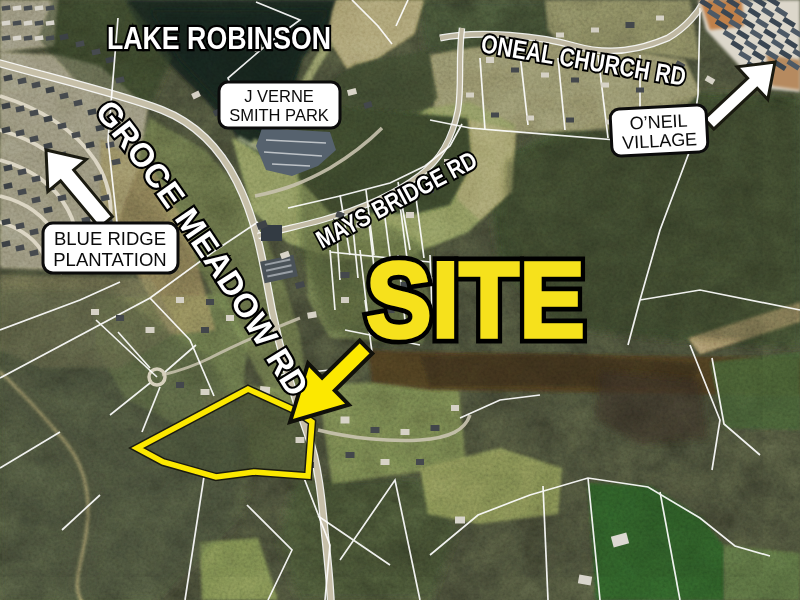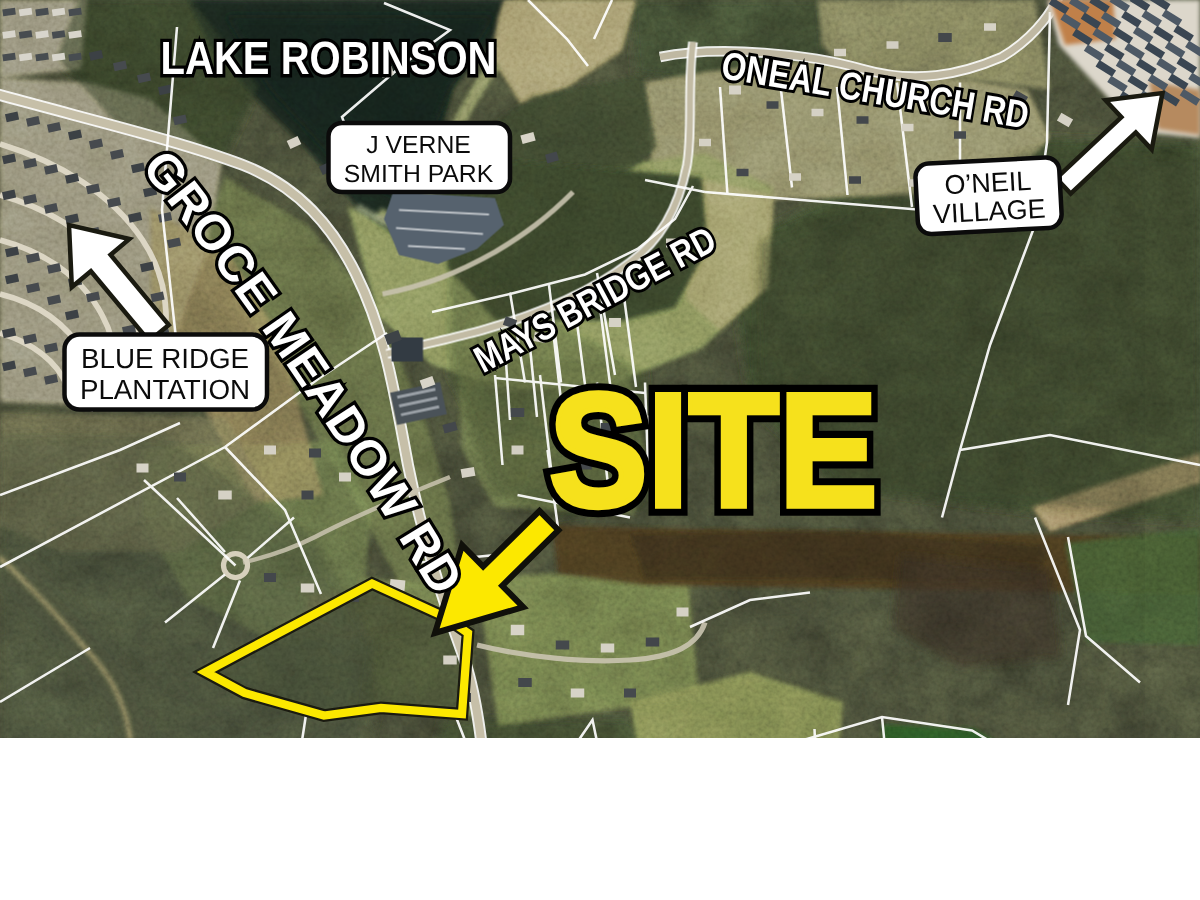--- a/index.html
+++ b/index.html
@@ -1,15 +1,15 @@
 <!DOCTYPE html>
 <html><head><meta charset="utf-8">
 <style>
 html,body{margin:0;padding:0;}
-#map{position:relative;width:800px;height:492px;overflow:hidden;background:#86efac;}
+#map{position:relative;width:800px;height:600px;overflow:hidden;background:#86efac;}
 text{font-family:"Liberation Sans",sans-serif;}
 </style></head><body>
 <div id="map">
 <svg width="800" height="600" viewBox="0 0 800 600">
 <defs>
 <filter id="grain" x="0" y="0" width="800" height="600" filterUnits="userSpaceOnUse">
   <feTurbulence type="fractalNoise" baseFrequency="0.35" numOctaves="2" seed="4"></feTurbulence>
   <feColorMatrix type="saturate" values="0"></feColorMatrix>
   <feComponentTransfer>
             <feFuncA type="linear" slope="0" intercept="1"></feFuncA>

